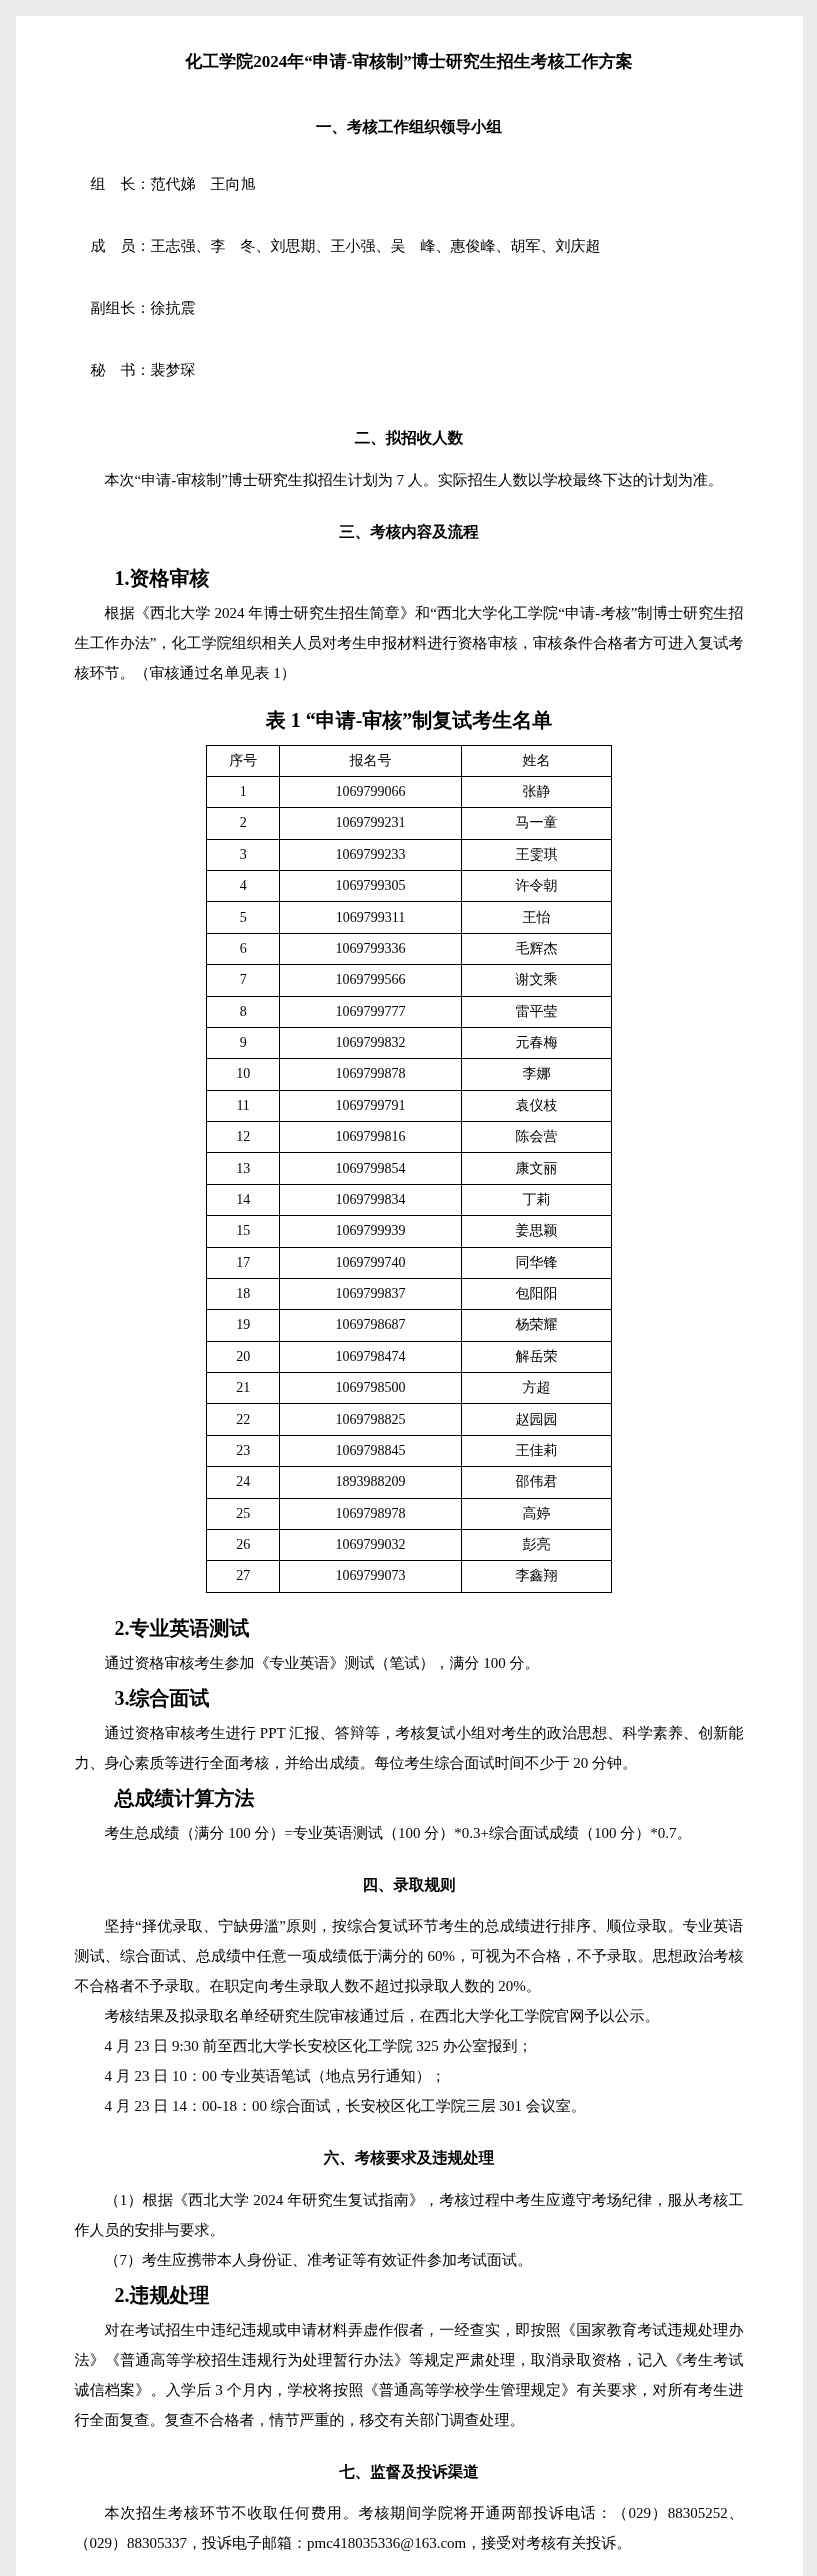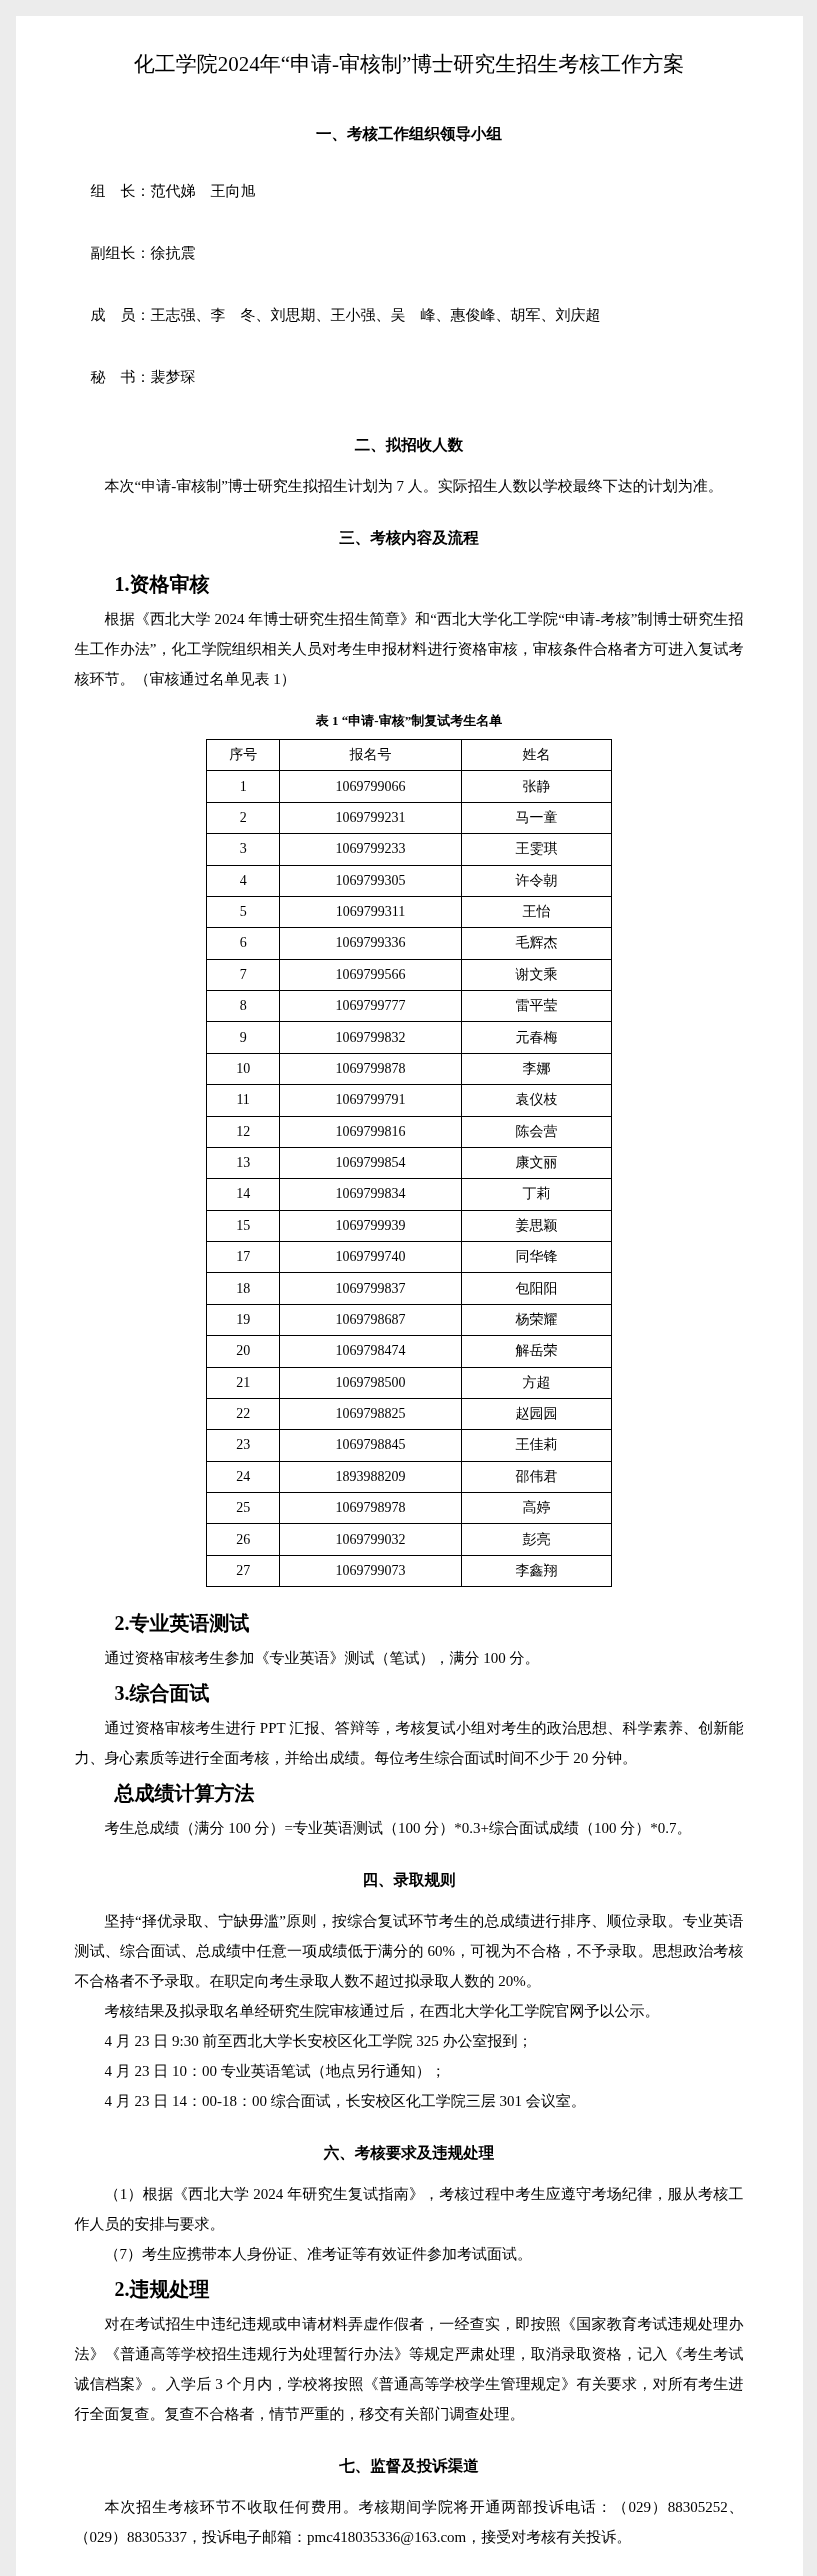--- a/index.html
+++ b/index.html
@@ -19,22 +19,22 @@
     height: 3852px;
     margin: 15.5px auto;
     background: #ffffff;
     box-sizing: border-box;
     padding: 28px 59px 36px 59px;
     display: flex;
     flex-direction: column;
   }
   .title {
     text-align: center;
-    font-weight: normal;
-    font-size: 21px;
+    font-weight: bold;
+    font-size: 17px;
     line-height: 1.6;
     margin: 4.1px 0 15.5px 0;
   }
   .sec {
     text-align: center;
     font-weight: bold;
     font-size: 15.5px;
     line-height: 1.6;
     margin: 25px 0 13.4px 0;
   }
@@ -54,21 +54,21 @@
   .subhead {
     font-size: 20px;
     font-weight: bold;
     line-height: 2.0;
     text-indent: 2em;
     margin: 0;
   }
   .table-caption {
     text-align: center;
     font-weight: bold;
-    font-size: 13px;
+    font-size: 20px;
     line-height: 1.7;
     margin: 15.5px 0 7.2px 0;
   }
   table.applicant-table {
     border-collapse: collapse;
     margin: 0 auto 15.5px auto;
   }
   table.applicant-table th,
   table.applicant-table td {
     border: 0.5px solid #000;
@@ -87,22 +87,22 @@
 </style>
 </head>
 <body>
 
 <div class="page">
 
   <h1 class="title">化工学院2024年“申请-审核制”博士研究生招生考核工作方案</h1>
 
   <h2 class="sec">一、考核工作组织领导小组</h2>
   <p class="line">组　长：范代娣　王向旭</p>
+  <p class="line">成　员：王志强、李　冬、刘思期、王小强、吴　峰、惠俊峰、胡军、刘庆超</p>
   <p class="line">副组长：徐抗震</p>
-  <p class="line">成　员：王志强、李　冬、刘思期、王小强、吴　峰、惠俊峰、胡军、刘庆超</p>
   <p class="line">秘　书：裴梦琛</p>
 
   <h2 class="sec">二、拟招收人数</h2>
   <p class="para">本次“申请-审核制”博士研究生拟招生计划为 7 人。实际招生人数以学校最终下达的计划为准。</p>
 
   <h2 class="sec">三、考核内容及流程</h2>
   <p class="subhead">1.资格审核</p>
   <p class="para">根据《西北大学 2024 年博士研究生招生简章》和“西北大学化工学院“申请-考核”制博士研究生招生工作办法”，化工学院组织相关人员对考生申报材料进行资格审核，审核条件合格者方可进入复试考核环节。（审核通过名单见表 1）</p>
 
   <p class="table-caption">表 1 “申请-审核”制复试考生名单</p>

